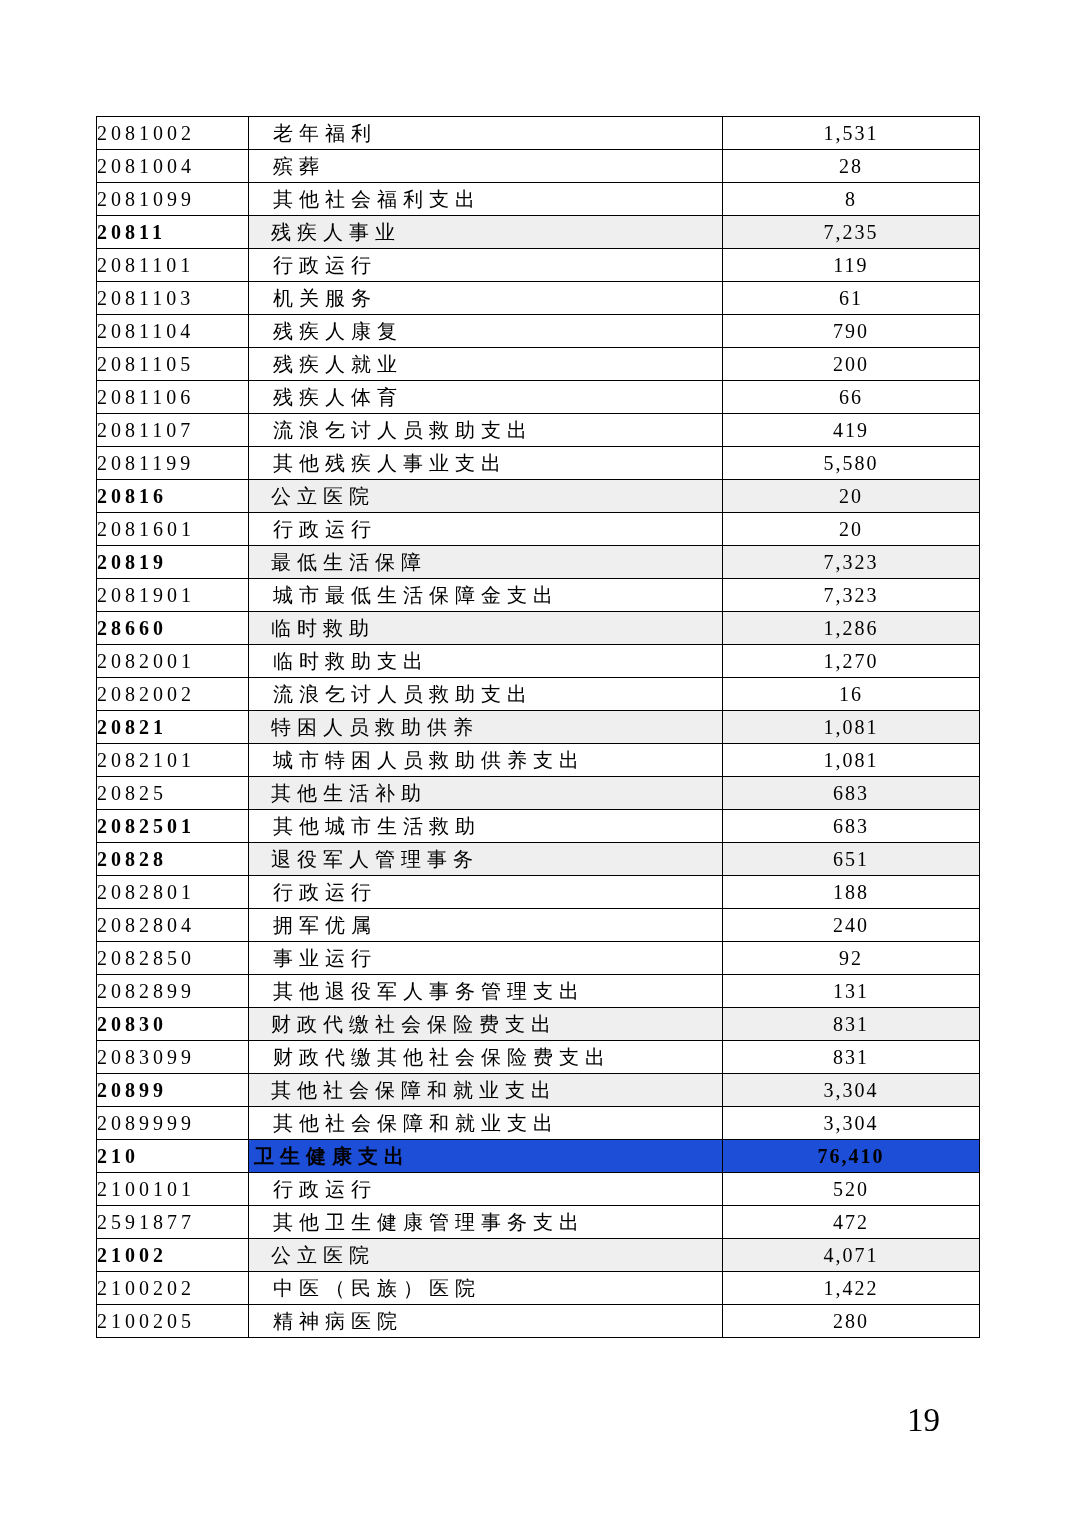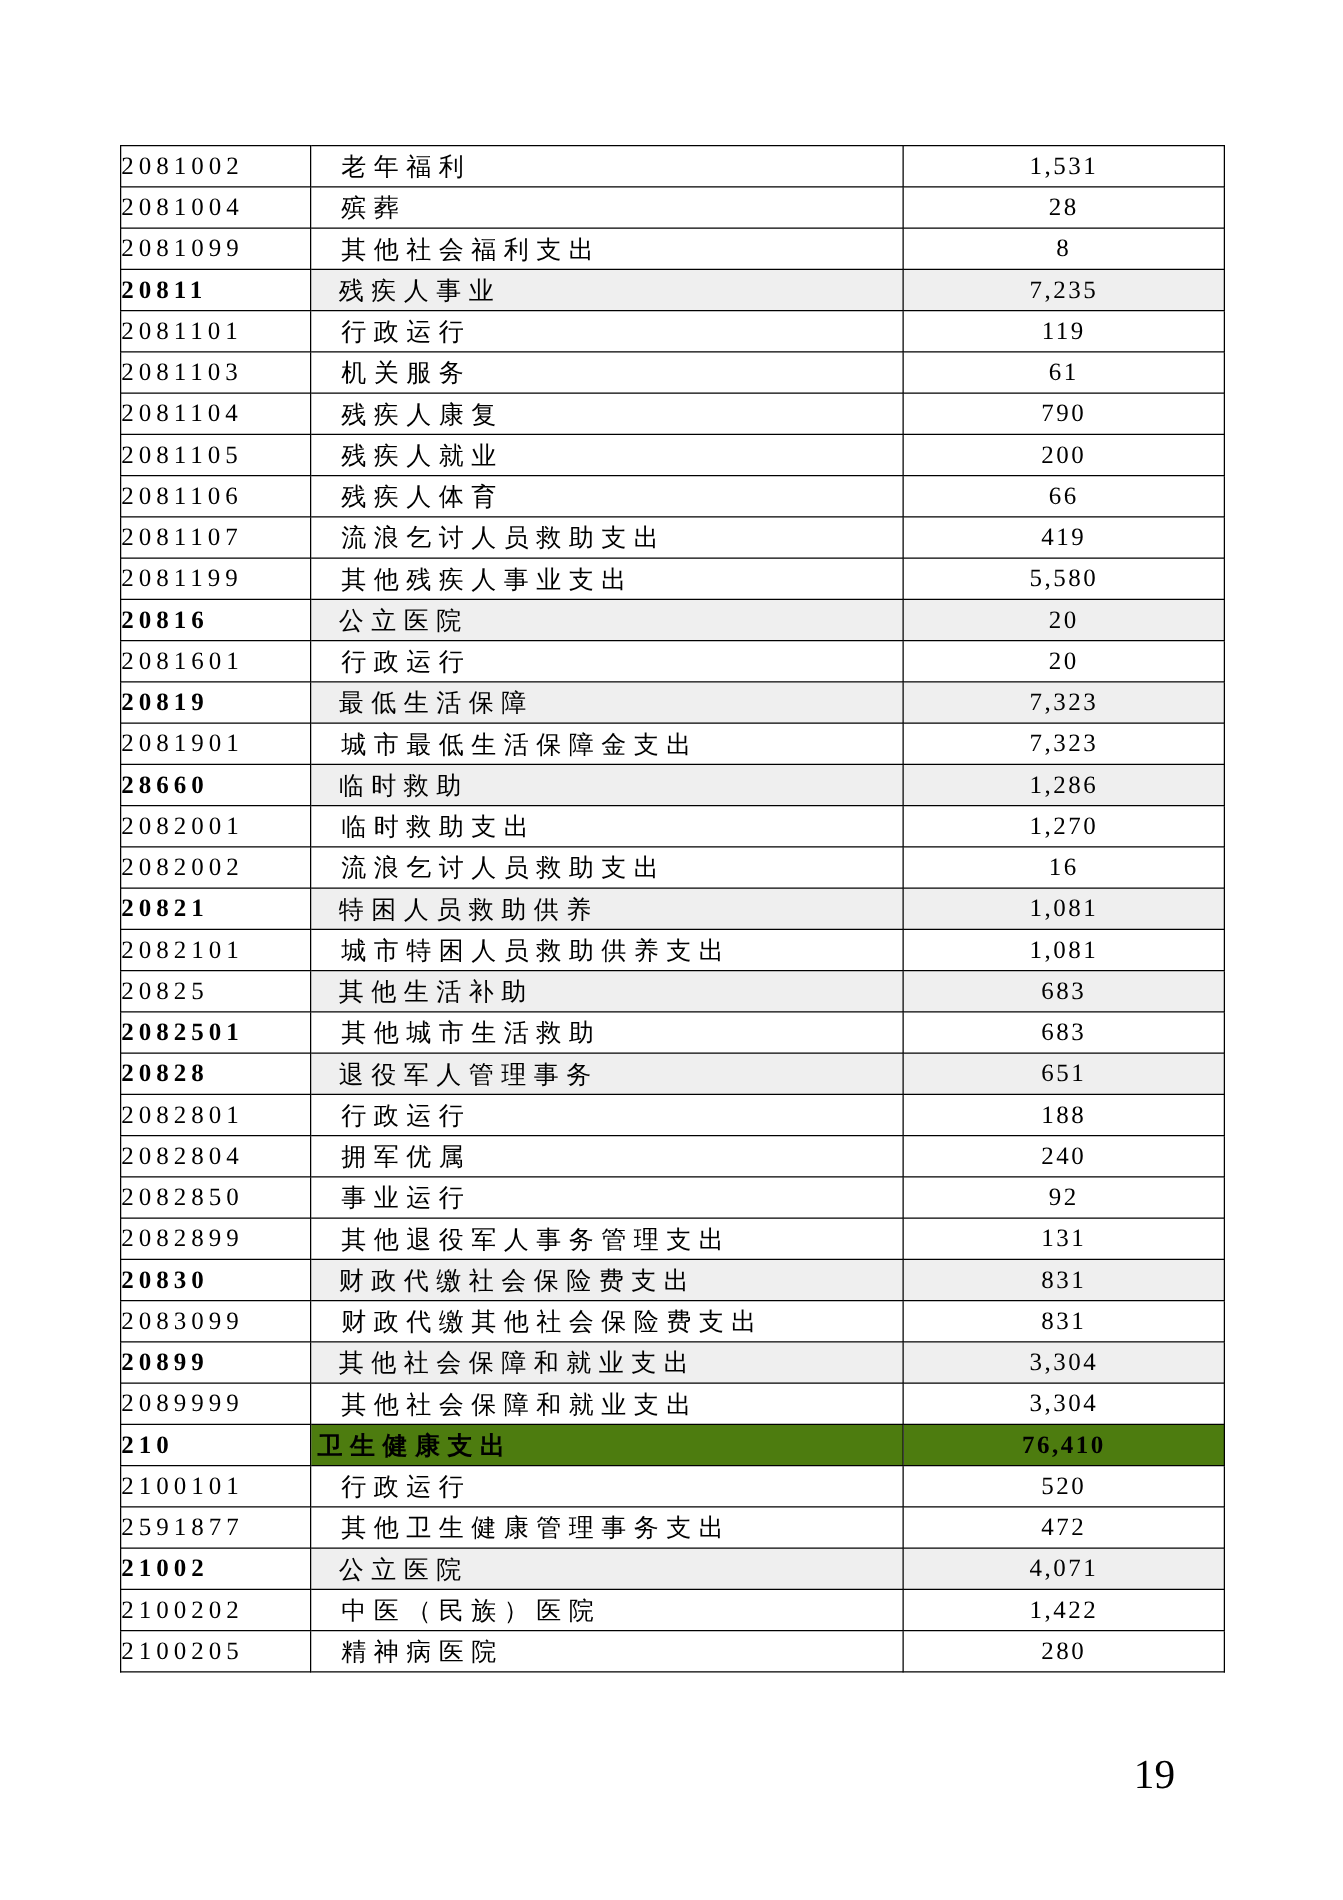--- a/index.html
+++ b/index.html
@@ -28,21 +28,21 @@
     vertical-align:middle;
     background:#ffffff;
   }
   td.code{padding-left:4px;letter-spacing:4px;}
   td.name{letter-spacing:6px;}
   td.name.ind0{padding-left:5px;}
   td.name.ind1{padding-left:22px;}
   td.name.ind2{padding-left:24px;margin-top:48px;}
   td.value{text-align:center;padding-right:4px;letter-spacing:2px;}
   tr.light td.name, tr.light td.value{background:#efefef;}
-  tr.dark td.name, tr.dark td.value{background:#4d7c0f;}
+  tr.dark td.name, tr.dark td.value{background:#1d4ed8;}
   tr.dark td{font-weight:bold;}
   tr.boldcode td.code{font-weight:bold;}
   .page-number{
     position:absolute;
     top:1402px;left:878px;width:62px;
     text-align:right;
     font-size:33px;line-height:1.1;
   }
 </style>
 </head>

